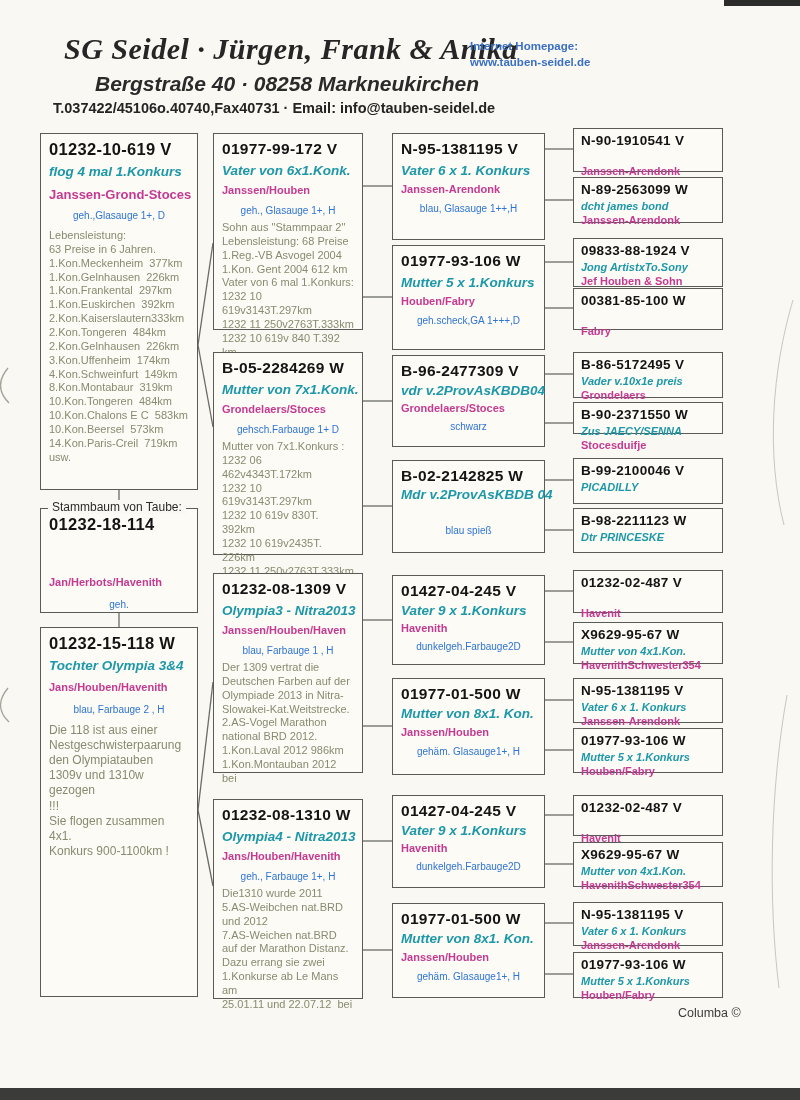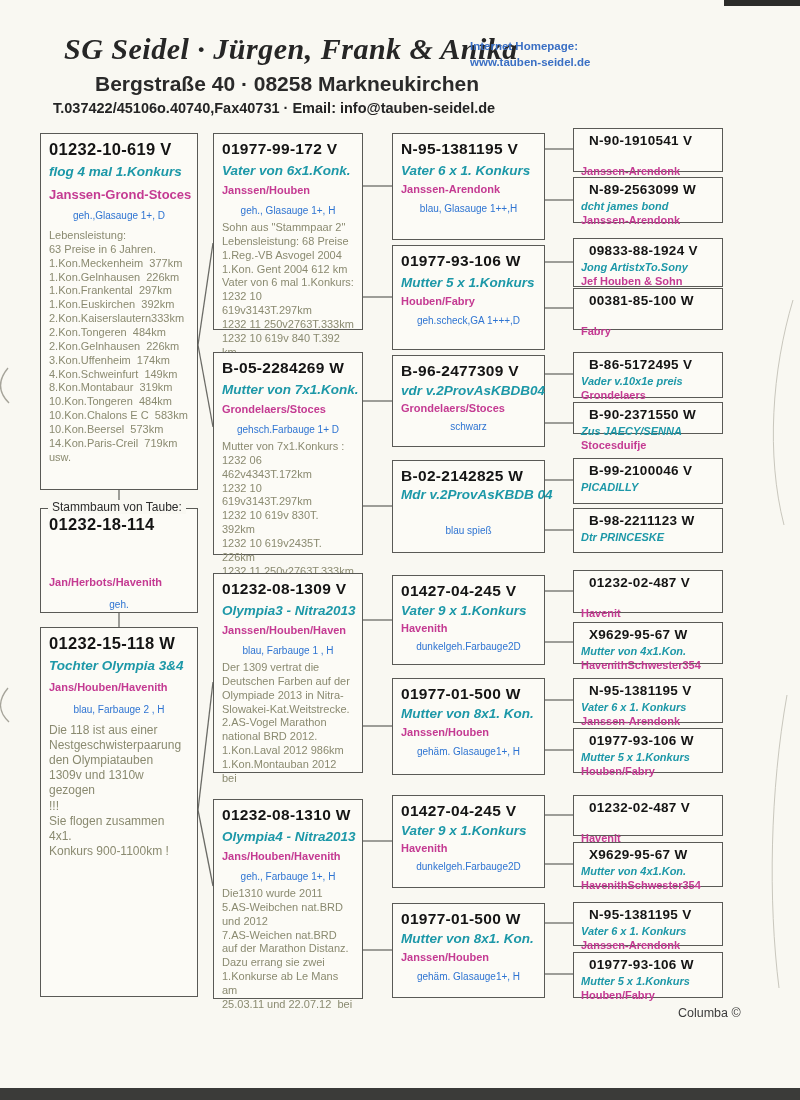--- a/index.html
+++ b/index.html
@@ -13,41 +13,41 @@
     position:absolute;left:64px;top:32px;
     font-family:"Liberation Serif",serif;font-style:italic;font-weight:bold;
     font-size:30px;color:#262626;letter-spacing:.5px;white-space:nowrap;
   }
   .hdr-home{
     position:absolute;left:470px;top:38px;
     font-size:11.5px;line-height:1.4;color:#3a6fc4;font-weight:bold;
   }
   .hdr-address{
     position:absolute;left:95px;top:72px;
-    font-weight:bold;font-size:21px;color:#2a2a2a;white-space:nowrap;
+    font-style:italic;font-weight:bold;font-size:21px;color:#2a2a2a;white-space:nowrap;
   }
   .hdr-contact{
     position:absolute;left:53px;top:100px;
     font-weight:bold;font-size:14.5px;color:#242424;white-space:nowrap;
   }
   
   .box{
     position:absolute;box-sizing:border-box;background:#fcfbf6;
     border:1.5px solid #5a5a56;padding:6px 8px;z-index:2;
   }
   .col1{left:40px;width:158px;}
   .col2{left:213px;width:150px;}
   .col3{left:392px;width:153px;}
   .col4{left:573px;width:150px;padding:4px 7px;}
   .ring{font-weight:bold;font-size:16.5px;color:#141414;letter-spacing:.3px;margin-bottom:5px;white-space:nowrap;}
   .perf{font-weight:bold;font-style:italic;font-size:13.5px;color:#1d98a8;margin-bottom:8px;min-height:15px;white-space:nowrap;}
   .strain{font-weight:bold;font-size:11px;color:#c43a92;margin-bottom:8px;min-height:15px;white-space:nowrap;}
   .desc{font-size:10px;color:#2e74d2;margin-bottom:8px;white-space:nowrap;text-align:center;}
   .notes{font-size:11px;line-height:1.26;color:#8a8a70;white-space:pre-wrap;}
-  .col4 .ring{font-size:13.5px;margin-bottom:3px;margin-left:8px;}
+  .col4 .ring{font-size:13.5px;margin-bottom:3px;}
   .col4 .perf{font-size:11px;margin-bottom:1px;min-height:13px;}
   .col4 .strain{font-size:11px;margin-bottom:0;min-height:13px;}
   .subject-box .ring{margin-bottom:42px;}
   .tree-label{
     position:absolute;top:-9px;left:7px;background:#f9f8f2;padding:0 4px;
     font-size:12px;color:#2b2b2b;white-space:nowrap;
   }
   
   #wires{position:absolute;left:0;top:0;z-index:1;}
   .bottom-band{position:absolute;left:0;top:1088px;width:800px;height:12px;background:#3b3b39;}
@@ -208,21 +208,21 @@
     <div class="perf" style="margin-bottom:6px">Olympia4 - Nitra2013</div>
     <div class="strain" style="margin-bottom:6px">Jans/Houben/Havenith</div>
     <div class="desc" style="margin-bottom:5px">geh., Farbauge 1+, H</div>
     <div class="notes">Die1310 wurde 2011
 5.AS-Weibchen nat.BRD
 und 2012
 7.AS-Weichen nat.BRD
 auf der Marathon Distanz.
 Dazu errang sie zwei
 1.Konkurse ab Le Mans am
-25.03.11 und 22.07.12  bei</div>
+25.01.11 und 22.07.12  bei</div>
   </div>
 
   <div class="box col3" style="top:133px;height:107px">
     <div class="ring" style="font-size:15.5px">N-95-1381195 V</div>
     <div class="perf" style="margin-bottom:5px">Vater 6 x 1. Konkurs</div>
     <div class="strain" style="margin-bottom:5px">Janssen-Arendonk</div>
     <div class="desc">blau, Glasauge 1++,H</div>
   </div>
 
   <div class="box col3" style="top:245px;height:105px">

